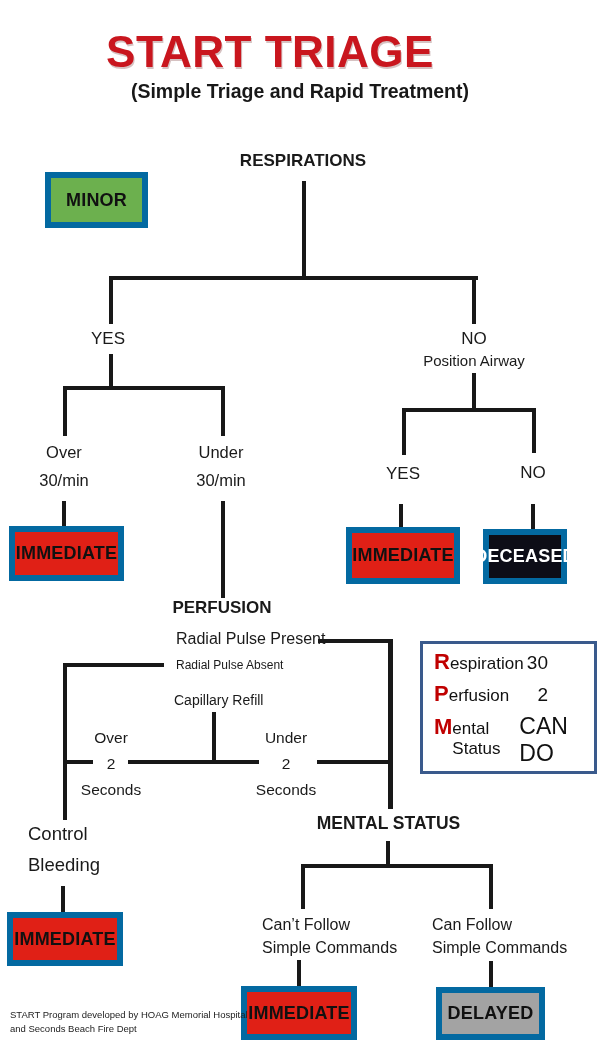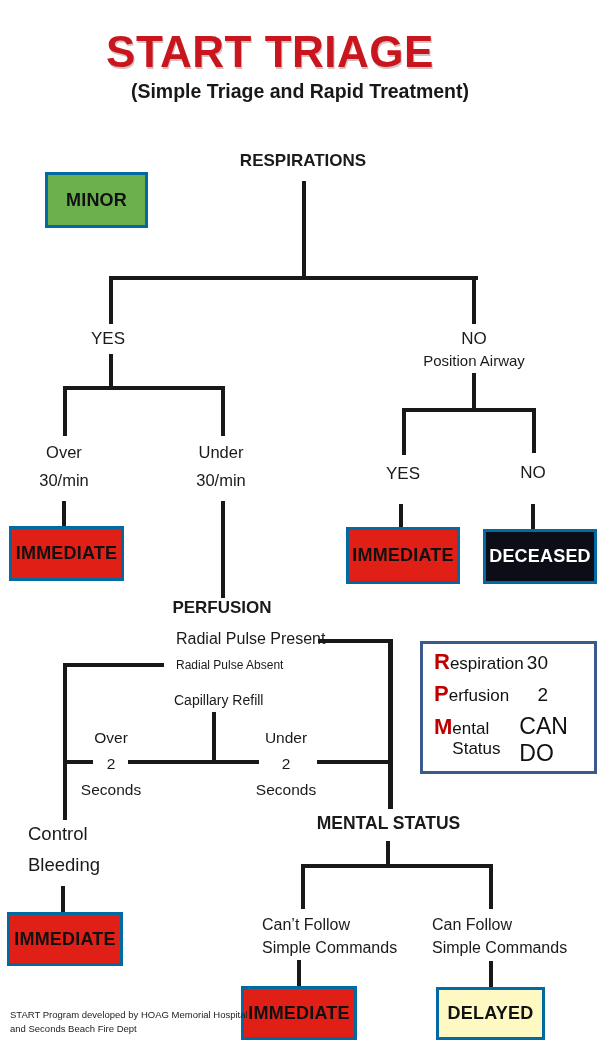--- a/index.html
+++ b/index.html
@@ -4,27 +4,27 @@
 <style>
   html,body{margin:0;padding:0;background:#ffffff;}
   #canvas{
     position:relative;width:600px;height:1050px;background:#ffffff;
     font-family:"Liberation Sans",sans-serif;color:#1a1a1a;overflow:hidden;
   }
   .h,.v{position:absolute;background:#181818;}
   .lbl{position:absolute;color:#1a1a1a;}
   .ctr{text-align:center;}
   .box{
-    position:absolute;box-sizing:border-box;border:3px solid #0369a1;
+    position:absolute;box-sizing:border-box;border:6px solid #0369a1;
     display:flex;align-items:center;justify-content:center;
     font-weight:bold;font-size:18px;color:#111;letter-spacing:.2px;
   }
   .box.red{background:#E02016;}
   .box.green{background:#6CB04E;}
-  .box.yellow{background:#fef9c3;}
+  .box.yellow{background:#a3a3a3;}
   .box.black{background:#0D0D17;color:#ffffff;}
   .title{
     position:absolute;left:0;top:27px;width:540px;text-align:center;
     font-size:44px;font-weight:bold;color:#C9161E;
     text-shadow:1px 2px 0 rgba(90,10,10,.25);letter-spacing:0.5px;
   }
   .subtitle{
     position:absolute;left:0;top:80px;width:600px;text-align:center;
     font-size:19.5px;font-weight:600;color:#181818;
   }
@@ -95,21 +95,21 @@
 
   <div class="lbl branch ctr" style="left:372px;top:464px;width:62px;">YES</div>
   <div class="lbl branch ctr" style="left:505px;top:463px;width:56px;">NO</div>
 
   <div class="v" style="left:399px;top:504px;width:4px;height:25px;"></div>
   <div class="v" style="left:531px;top:504px;width:4px;height:27px;"></div>
 
   <div class="box red" style="left:346px;top:527px;width:114px;height:57px;">
     <span>IMMEDIATE</span>
   </div>
-  <div class="box black" style="left:483px;top:529px;width:114px;height:55px;">
+  <div class="box black" style="left:483px;top:529px;width:84px;height:55px;">
     <span>DECEASED</span>
   </div>
 
   <div class="lbl heading ctr" style="left:152px;top:598px;width:140px;">PERFUSION</div>
   <div class="lbl" style="left:176px;top:630px;font-size:16px;">Radial Pulse Present</div>
   <div class="lbl" style="left:176px;top:658px;font-size:12px;">Radial Pulse Absent</div>
   <div class="lbl" style="left:174px;top:692px;font-size:14px;">Capillary Refill</div>
 
   <div class="h" style="left:318px;top:639px;width:74px;height:4px;"></div>
   <div class="v" style="left:388px;top:639px;width:5px;height:170px;"></div>

